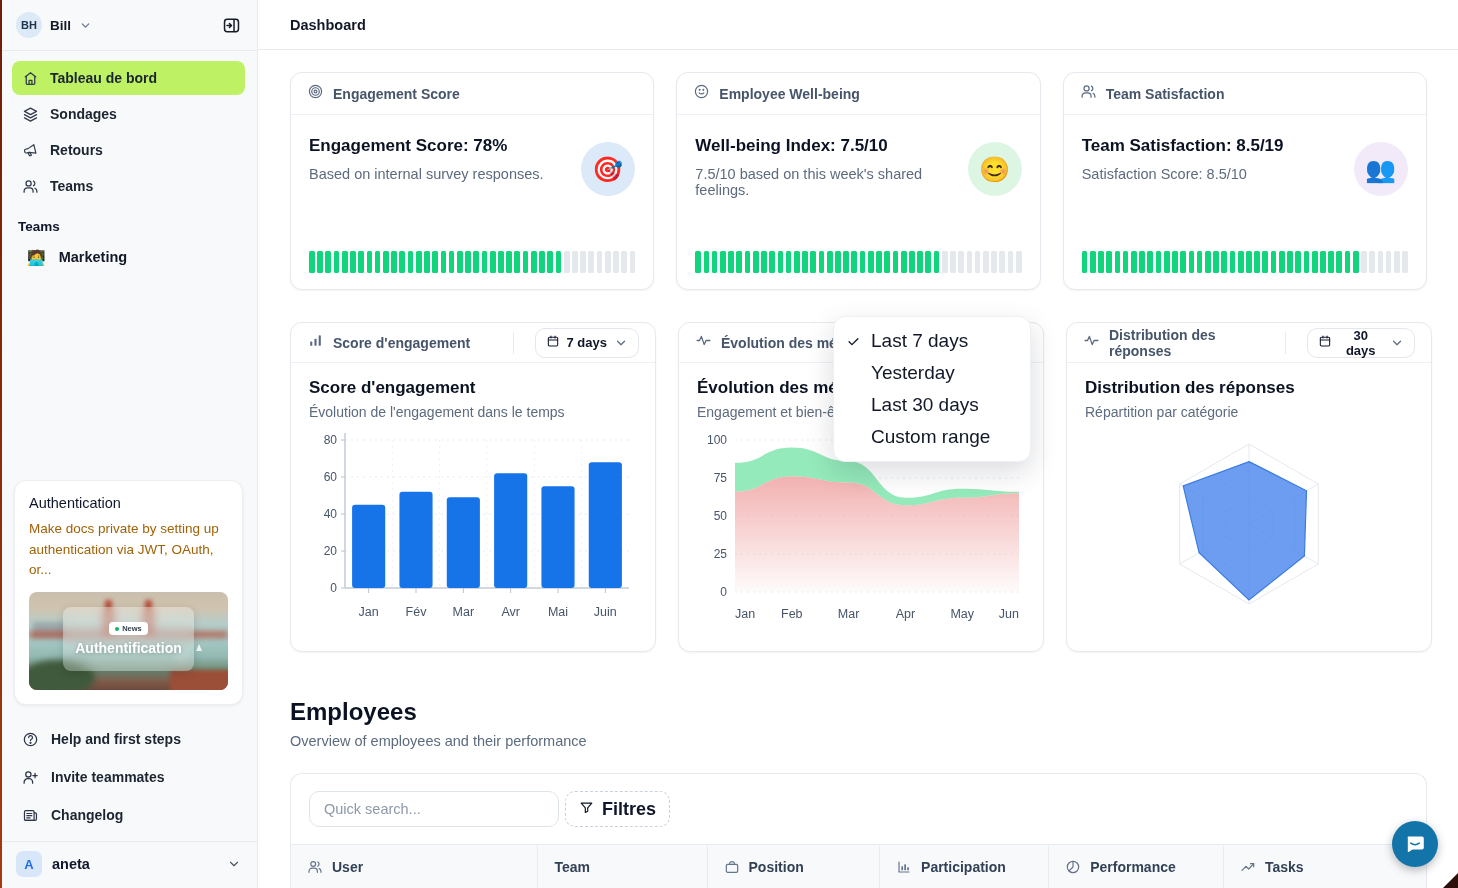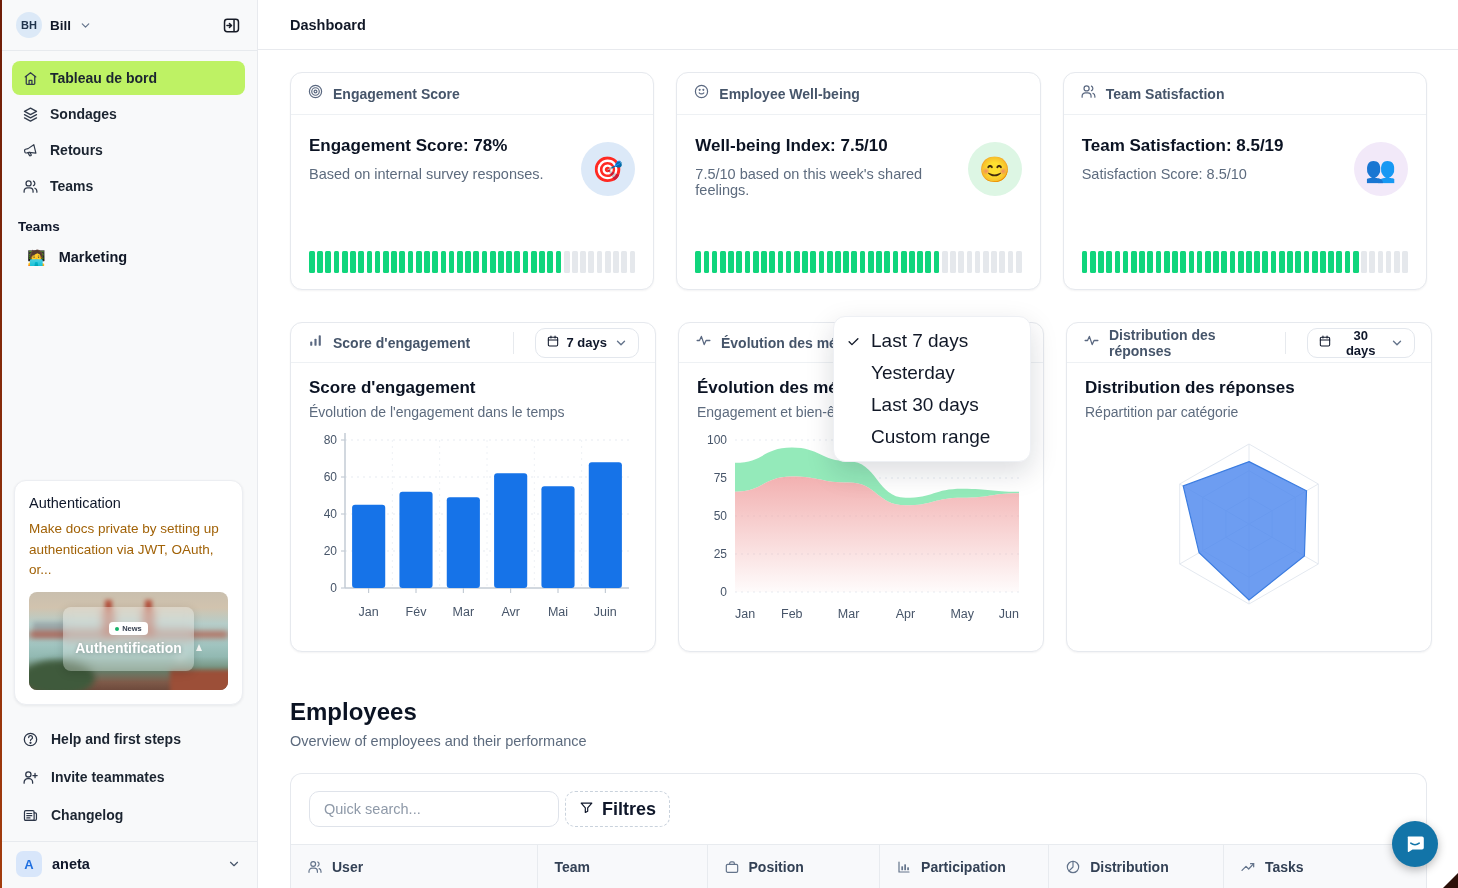--- a/index.html
+++ b/index.html
@@ -671,21 +671,21 @@
             </span>
        <span>Participation</span>
      </div>
           <div class="col" style="width:15.4%">
        <span style="display:flex">
               <svg viewBox="0 0 24 24" fill="none" stroke="currentColor" stroke-width="1.8" stroke-linecap="round">
                 <circle cx="12" cy="12" r="8.5"></circle>
                 <path d="M12 12V3.5M12 12l-6 5.9"></path>
               </svg>
             </span>
-       <span>Distribution</span>
+       <span>Performance</span>
      </div>
           <div class="col" style="width:17.8%">
        <span style="display:flex">
               <svg viewBox="0 0 24 24" fill="none" stroke="currentColor" stroke-width="1.9" stroke-linecap="round" stroke-linejoin="round">
                 <path d="M3 17l6-6 4 4 7.5-8"></path>
                 <path d="M15.8 7h4.7v4.7"></path>
               </svg>
             </span>
        <span>Tasks</span>
      </div>

